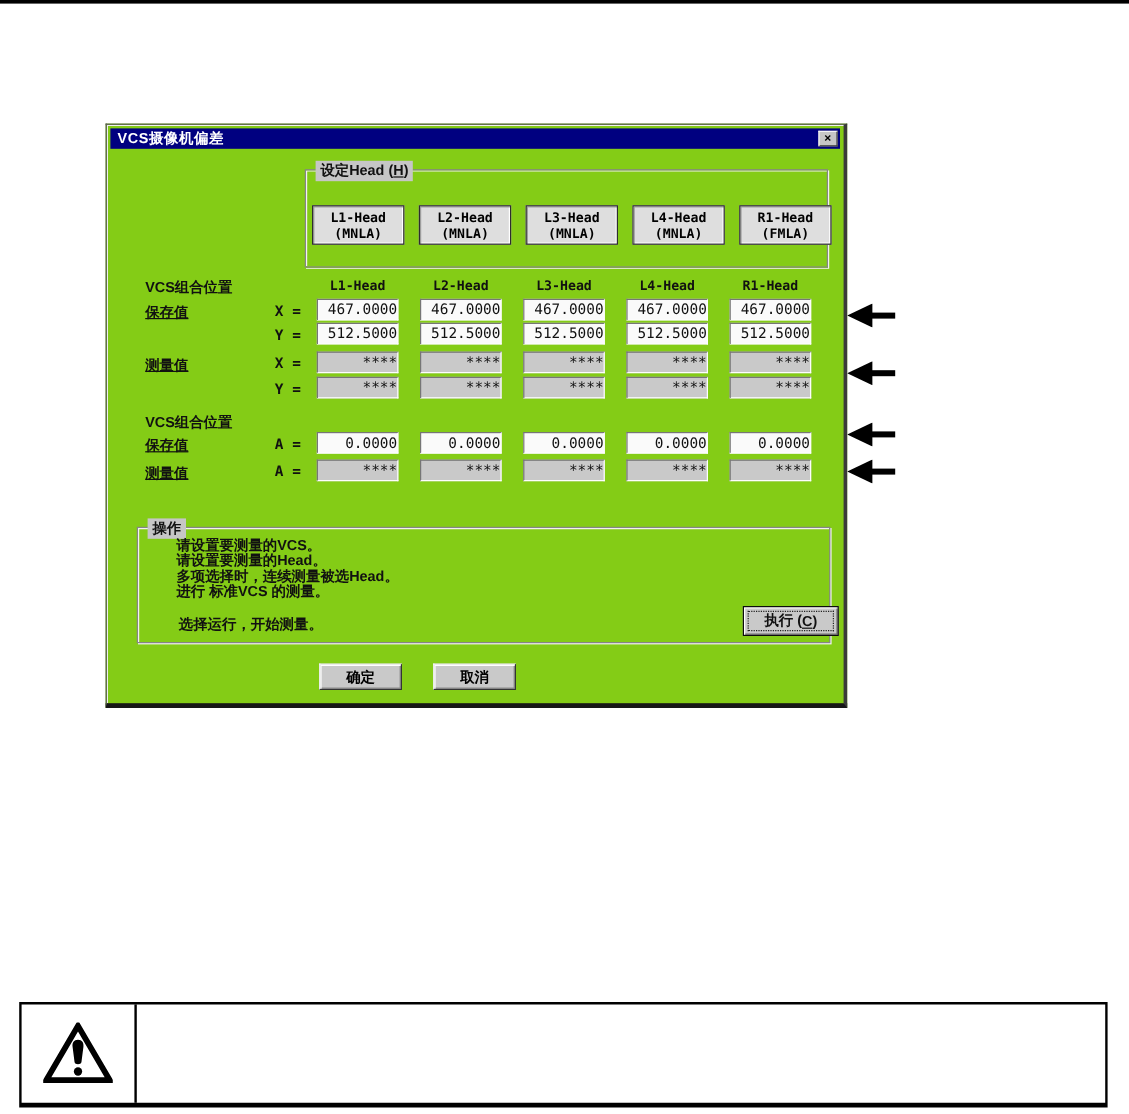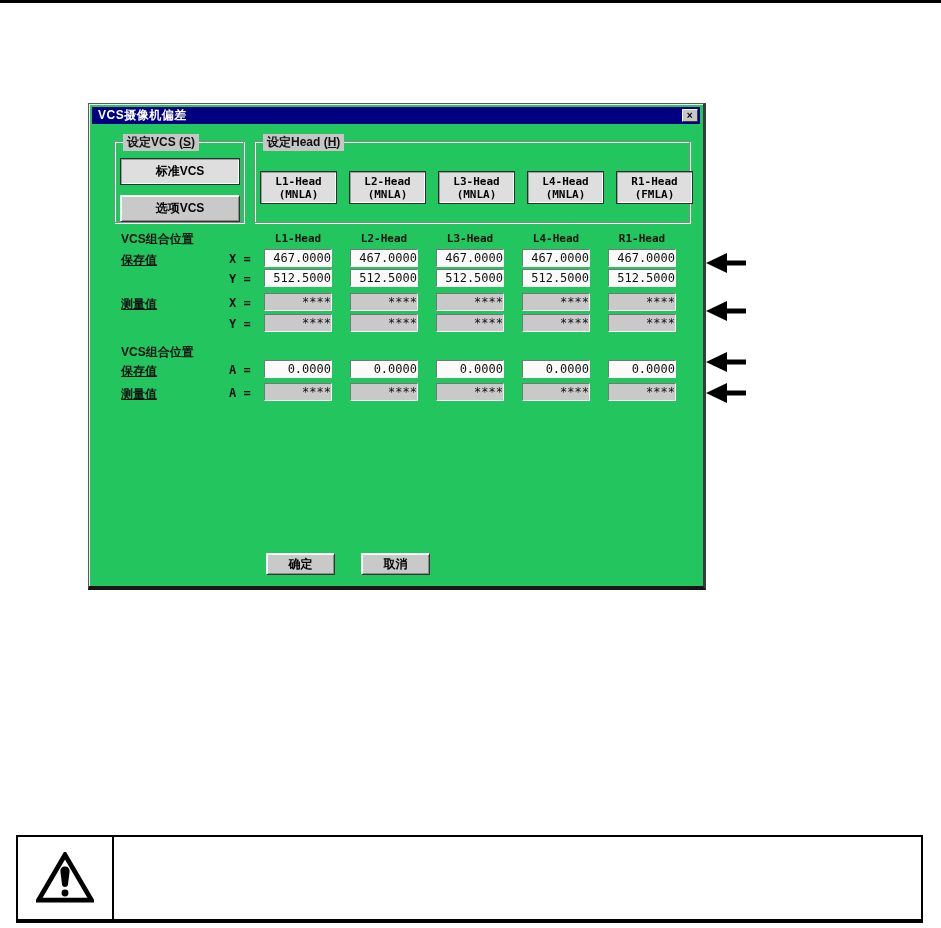--- a/index.html
+++ b/index.html
@@ -9,21 +9,21 @@
     font-family:"Liberation Sans", sans-serif; color:#111; overflow:hidden;
   }
   .abs { position:absolute; }
 
   
   #top-rule { left:0; top:2; width:941px; height:3px; background:#000; }
 
   
   #dialog {
     left:88px; top:103px; width:618px; height:487px;
-    background:#22c55e;
+    background:#84cc16;
     border:1px solid #5a5a5a;
     border-right:3px solid #3a3a3a;
     border-bottom:4px solid #161616;
     box-shadow: inset 1px 1px 0 #efefef;
   }
   #title-bar {
     position:absolute; left:3px; top:3px; right:3px; height:17px;
     background:#000080; color:#fff; display:flex; align-items:center;
     padding-left:6px; font-size:12px; font-weight:bold; letter-spacing:.5px;
   }
@@ -127,25 +127,20 @@
 
   <div id="top-rule" class="abs"></div>
 
   <div id="dialog" class="abs">
 
     <div id="title-bar">
       <span>VCS摄像机偏差</span>
       <span id="close-btn">×</span>
     </div>
 
-    <div id="vcs-group" class="group">
-      <div class="group-label"><span>设定VCS (</span><u>S</u><span>)</span></div>
-      <div id="btn-std-vcs" class="toggle-btn">标准VCS</div>
-      <div id="btn-opt-vcs" class="raised-btn">选项VCS</div>
-    </div>
 
     <div id="head-group" class="group">
       <div class="group-label"><span>设定Head (</span><u>H</u><span>)</span></div>
       <div class="toggle-btn head-btn h1">
           <span>L1-Head</span>
           <span>(MNLA)</span>
         </div>
       <div class="toggle-btn head-btn h2">
           <span>L2-Head</span>
           <span>(MNLA)</span>
@@ -212,20 +207,35 @@
     <div class="cell saved c5" style="top:256px">0.0000</div>
 
     <div class="grp-lab" style="top:282px">测量值</div>
     <div class="axis-lab" style="top:282px">A =</div>
     <div class="cell measured c1" style="top:279px">****</div>
     <div class="cell measured c2" style="top:279px">****</div>
     <div class="cell measured c3" style="top:279px">****</div>
     <div class="cell measured c4" style="top:279px">****</div>
     <div class="cell measured c5" style="top:279px">****</div>
 
+    <div id="op-group" class="group">
+      <div class="group-label">操作</div>
+      <div id="op-lines">
+        <div>请设置要测量的VCS。</div>
+        <div>请设置要测量的Head。</div>
+        <div>多项选择时，连续测量被选Head。</div>
+        <div>进行 标准VCS 的测量。</div>
+      </div>
+      <div id="op-run">选择运行，开始测量。</div>
+      <div id="btn-exec">
+          <span>执行 (</span>
+          <u>C</u>
+          <span>)</span>
+        </div>
+    </div>
 
     <div id="btn-ok" class="raised-btn">确定</div>
     <div id="btn-cancel" class="raised-btn">取消</div>
 
   </div>
 
   <svg class="arrow abs" style="left:706px; top:253px" viewBox="0 0 42 20">
       <polygon points="0,10 21,0 21,20" fill="#000"></polygon>
       <rect x="20" y="7.5" width="20" height="5" fill="#000"></rect>
     </svg>

